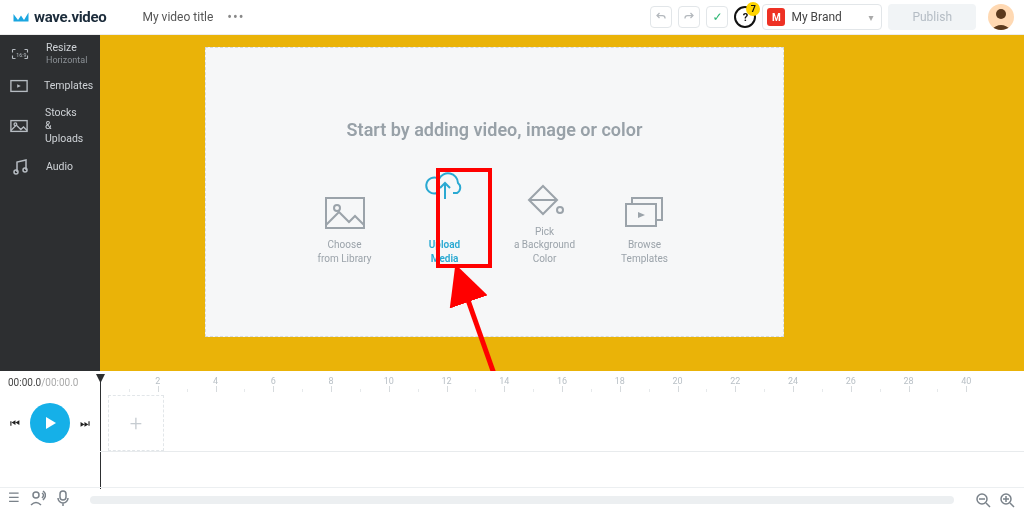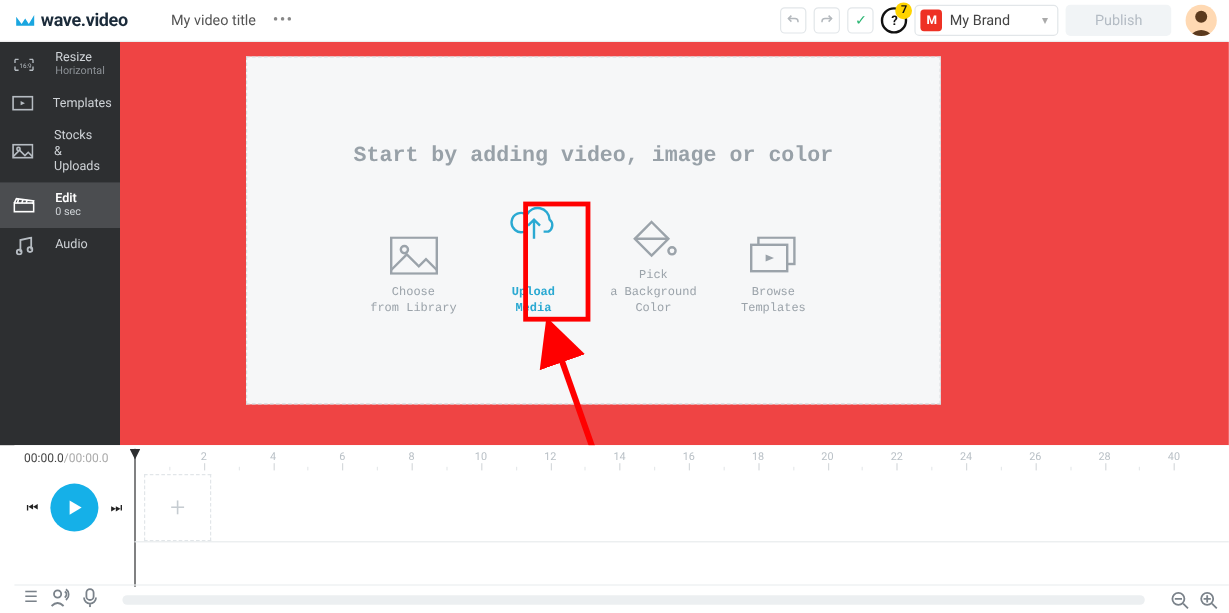--- a/index.html
+++ b/index.html
@@ -22,31 +22,31 @@
   .avatar { width:26px; height:26px; border-radius:50%; background:#ffd9b3; display:flex; align-items:center; justify-content:center; overflow:hidden; margin-left:6px; }
   
   .sidebar { position:absolute; top:35px; left:0; width:100px; bottom:140px; background:#2d2f31; color:#cfd3d7; }
   .sb-item { display:flex; align-items:center; gap:16px; padding:7px 10px; font-size:10.5px; cursor:pointer; }
   .sb-item.active { background:#4b4d50; color:#fff; }
   .sb-item .ico { width:20px; display:flex; align-items:center; justify-content:center; color:#b6bcc2; }
   .sb-item.active .ico { color:#fff; }
   .sb-item .txt { line-height:1.2; }
   .sb-item .sub { display:block; font-size:9px; color:#8c9196; }
   
-  .canvas-wrap { position:absolute; top:35px; left:100px; right:0; bottom:140px; background:#ef4444;font-family:Liberation Mono, monospace; }
+  .canvas-wrap { position:absolute; top:35px; left:100px; right:0; bottom:140px; background:#eab308; }
   .canvas { position:absolute; left:105px; top:12px; right:240px; height:290px; border:1px dashed #d6dadd; background:#f6f7f8; display:flex; flex-direction:column; align-items:center; justify-content:center; }
   .canvas h2 { color:#98a1a8; font-weight:600; font-size:18px; margin-bottom:28px; }
   .options { display:flex; gap:28px;align-items:flex-end; }
   .opt { width:72px; display:flex; flex-direction:column; align-items:center; text-align:center; font-size:10px; color:#9ba3aa; line-height:1.35; }
   .opt .ic { width:42px; height:34px; display:flex; align-items:center; justify-content:center; margin-bottom:8px; color:#9ba3aa; }
   .opt.hl { color:#2aa9d2; }
   .opt.hl .ic { color:#2aa9d2; }
   .hl-box { position:absolute; border:4px solid #ff0000; pointer-events:none; }
   
-  .timearea { position:absolute; left:12px; right:0; bottom:0; height:140px; background:#fff; }
+  .timearea { position:absolute; left:0; right:0; bottom:0; height:140px; background:#fff; }
   .tcode { position:absolute; left:8px; top:6px; font-size:10px; color:#444; }
   .tcode .total { color:#aaa; }
   .ruler { position:absolute; left:100px; right:0; top:3px; height:18px; font-size:9px; color:#b9c0c6; }
   .ruler .lbl { position:absolute; top:2px; transform:translateX(-50%); }
   .ruler .tick { position:absolute; bottom:0; width:1px; height:6px; background:#d6dadd; }
   .ruler .mtick { position:absolute; bottom:0; width:1px; height:3px; background:#e6e9eb; }
   .playrow { position:absolute; left:0; top:24px; right:0; height:56px; display:flex; align-items:center; }
   .playctrl { width:100px; display:flex; align-items:center; justify-content:center; gap:10px; }
   .playctrl .sm { color:#222; font-size:11px; }
   .playbtn { width:40px; height:40px; border-radius:50%; background:#15b0e8; display:flex; align-items:center; justify-content:center; }
@@ -129,30 +129,20 @@
   <div class="sb-item">
     <span class="ico">
         <svg width="18" height="14" viewBox="0 0 20 14" fill="none" stroke="currentColor" stroke-width="1.5">
           <rect x="1" y="1" width="18" height="12"></rect>
           <circle cx="6" cy="5" r="1.5"></circle>
           <path d="M1 12 L7 6 L12 11 L15 8 L19 12"></path>
         </svg>
       </span>
     <span class="txt" style="white-space:pre-line;">Stocks
 &amp; Uploads</span>
-  </div>
-  <div class="sb-item active">
-    <span class="ico">
-        <svg width="18" height="14" viewBox="0 0 20 14" fill="none" stroke="currentColor" stroke-width="1.5">
-          <rect x="1" y="5" width="18" height="8"></rect>
-          <path d="M1 5 L3 1 L19 3 L18 6"></path>
-          <path d="M5 1 L4 5 M9 2 L8 5 M13 2 L12 5"></path>
-        </svg>
-      </span>
-    <span class="txt"><span style="font-weight:600;">Edit</span><span class="sub" style="color:#d0d4d8">0 sec</span></span>
   </div>
   <div class="sb-item">
     <span class="ico">
         <svg width="16" height="16" viewBox="0 0 16 16" fill="none" stroke="currentColor" stroke-width="1.5">
           <path d="M5 13 V3 L14 1 V11"></path>
           <circle cx="4" cy="13" r="2"></circle>
           <circle cx="13" cy="11" r="2"></circle>
         </svg>
       </span>
     <span class="txt">Audio</span>

